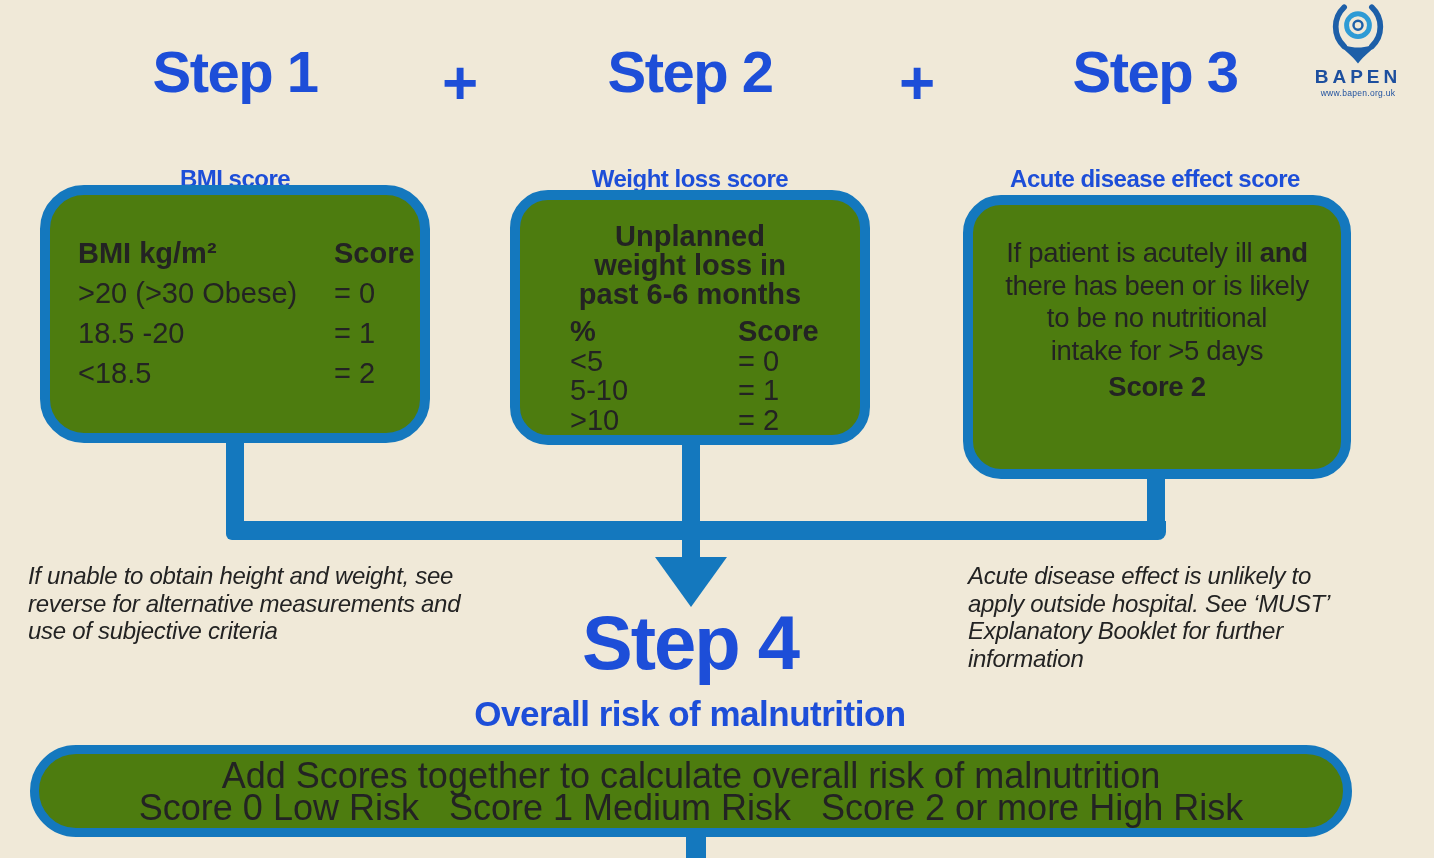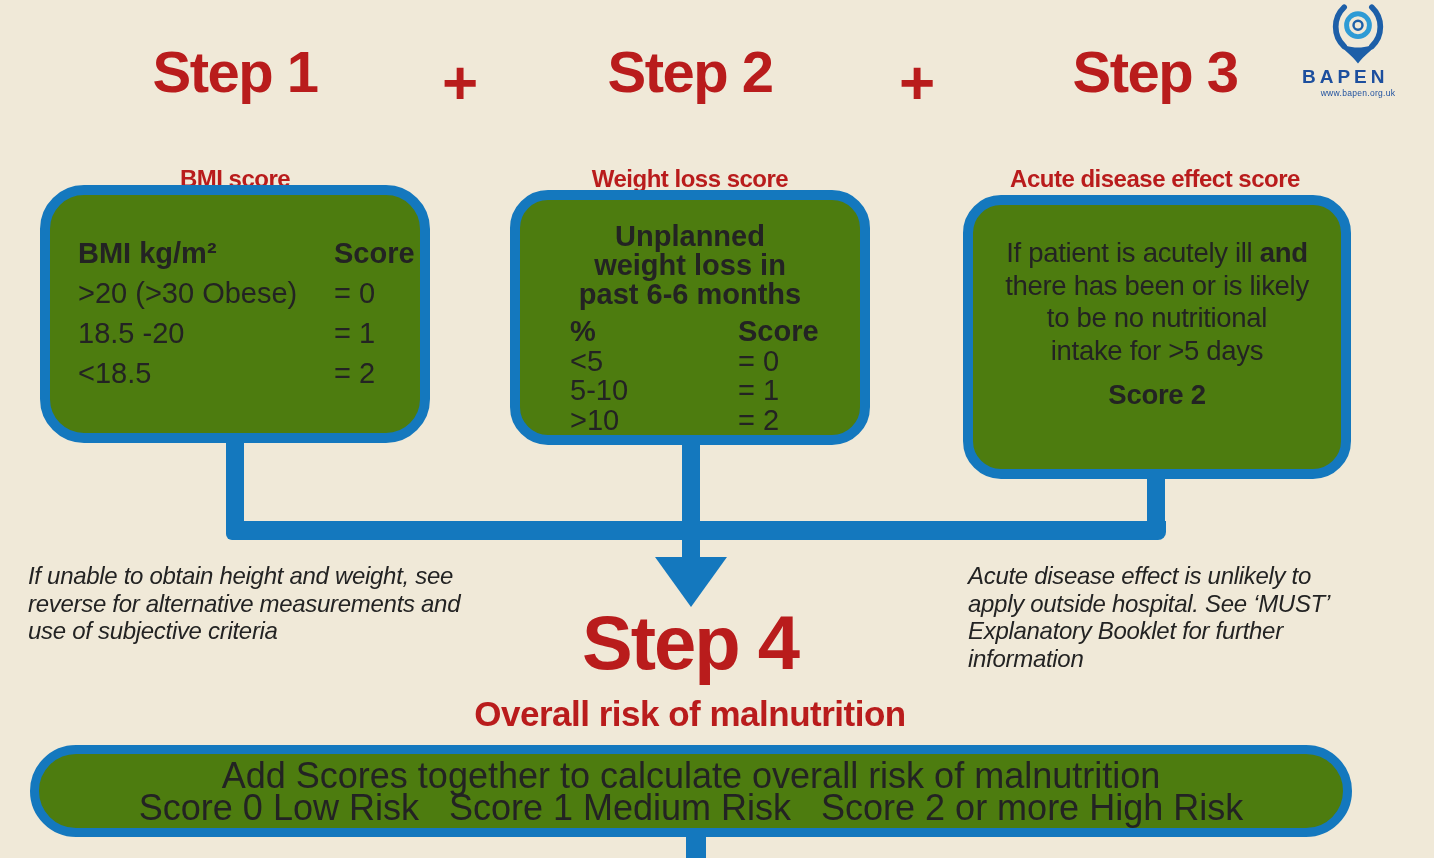--- a/index.html
+++ b/index.html
@@ -3,46 +3,46 @@
 <meta charset="utf-8">
 <style>
   html,body { margin:0; padding:0; }
   .canvas {
     position:relative; width:1434px; height:858px;
     background:#F0E9D8; overflow:hidden;
     font-family:"Liberation Sans", sans-serif;
     color:#232323;
   }
   .abs { position:absolute; }
-  .navy { color:#b91c1c; }
+  .navy { color:#1d4ed8; }
   .center { text-align:center; }
   .step-title { font-weight:bold; font-size:58px; letter-spacing:-1.5px; line-height:1.05; }
   .plus { font-weight:bold; font-size:62px; line-height:1; }
   .subtitle { font-weight:bold; font-size:24px; letter-spacing:-0.5px; }
   .wbox { position:absolute; background:#4d7c0f; border:10px solid #1478BE;
           border-radius:40px; box-sizing:border-box; }
   .blue { position:absolute; background:#1478BE; }
   .btxt { font-size:29px; }
   .trow { display:flex; line-height:40px; padding-left:28px; }
   .trow .lab { flex:1; }
   .trow .sc  { width:86px; }
   .bold { font-weight:bold; }
   .trow2 { display:flex; line-height:29.5px; padding-left:50px; }
   .trow2 .lab { flex:1; }
   .trow2 .sc  { width:122px; }
   .wl-title { font-weight:bold; font-size:29px; line-height:29px; text-align:center; padding-top:22px; }
   .acute-text { font-size:27.5px; line-height:32.5px; text-align:center; padding-top:32px; letter-spacing:-0.3px; }
-  .score2 { font-weight:bold; margin-top:12px; }
+  .score2 { font-weight:bold; margin-top:4px; }
   .note { font-style:italic; font-size:24px; line-height:27.5px; letter-spacing:-0.3px; }
   .step4-title { font-weight:bold; font-size:76px; letter-spacing:-2px; line-height:1; }
   .risk-line { font-size:36px; line-height:32px; white-space:pre-wrap; text-align:center; }
   .arrow-down { position:absolute; width:0; height:0;
                 border-left:36px solid transparent; border-right:36px solid transparent;
                 border-top:50px solid #1478BE; }
-  .logo-name { font-weight:bold; font-size:19px; letter-spacing:4px; color:#1D4F9E; text-align:left; }
+  .logo-name { font-weight:bold; font-size:19px; letter-spacing:4px; color:#1D4F9E; text-align:center; }
   .logo-url  { font-size:8.5px; color:#1D4F9E; text-align:center; letter-spacing:0.3px; }
 </style>
 </head>
 <body>
 
 <div class="canvas">
 
   <div class="abs step-title navy center" style="left:40px; top:42px; width:390px;">Step 1</div>
   <div class="abs plus navy center" style="left:420px; top:52px; width:80px;">+</div>
   <div class="abs step-title navy center" style="left:510px; top:42px; width:360px;">Step 2</div>

